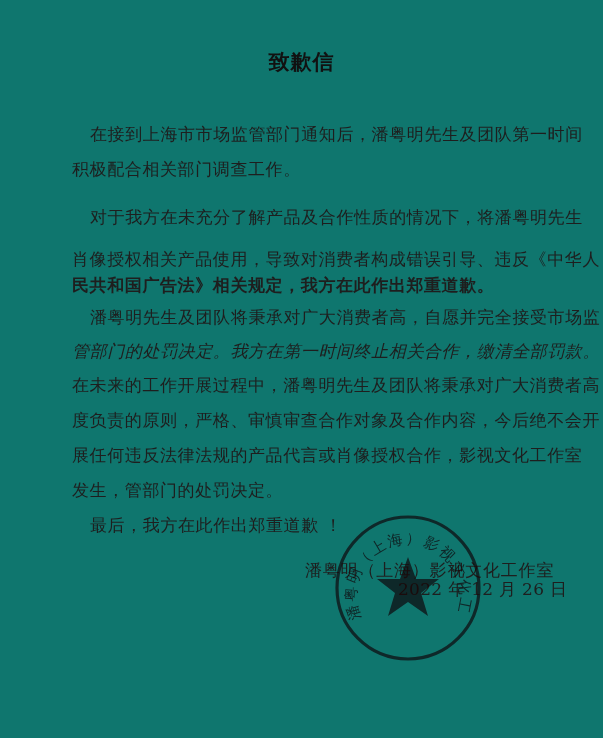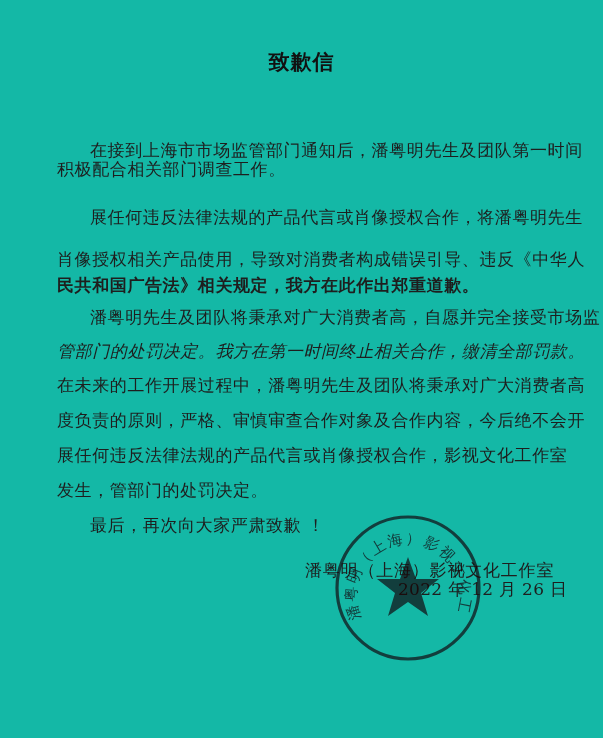--- a/index.html
+++ b/index.html
@@ -12,36 +12,36 @@
     height: 738px;
     position: relative;
     overflow: hidden;
     font-family: "DejaVu Serif", "Liberation Serif", serif;
     color: #1a1a1a;
   }
   .page {
     position: absolute;
     left: 0; top: 0;
     width: 603px; height: 738px;
-    background: #14b8a6;
+    background: #0f766e;
   }
   .title {
     position: absolute;
     left: 0; width: 603px;
     top: 48px;
     text-align: center;
     font-family: "DejaVu Sans", "Liberation Sans", sans-serif;
     font-weight: bold;
     font-size: 21px;
     letter-spacing: 1px;
     color: #111;
   }
   .line {
     position: absolute;
-    left: 57px;
+    left: 72px;
     font-size: 17px;
     line-height: 20px;
     white-space: nowrap;
     letter-spacing: 0.6px;
     color: #1e1e1e;
   }
   .line.indent { left: 90px; }
   .signature {
     position: absolute;
     left: 305px;
@@ -73,32 +73,32 @@
     mix-blend-mode: multiply;
   }
 </style>
 </head>
 <body>
 
 <div class="page">
   <div class="title">致歉信</div>
 
   <div id="body-lines">
-      <div class="line indent" style="top: 140px;">在接到上海市市场监管部门通知后，潘粤明先生及团队第一时间</div>
+      <div class="line indent" style="top: 124px;">在接到上海市市场监管部门通知后，潘粤明先生及团队第一时间</div>
       <div class="line" style="top: 159px;">积极配合相关部门调查工作。</div>
-      <div class="line indent" style="top: 207px;">展任何违反法律法规的产品代言或肖像授权合作，将潘粤明先生</div>
+      <div class="line indent" style="top: 207px;">对于我方在未充分了解产品及合作性质的情况下，将潘粤明先生</div>
       <div class="line" style="top: 241px; margin-top: 8px;">肖像授权相关产品使用，导致对消费者构成错误引导、违反《中华人</div>
       <div class="line" style="top: 275px; font-weight: bold;">民共和国广告法》相关规定，我方在此作出郑重道歉。</div>
       <div class="line indent" style="top: 307px;">潘粤明先生及团队将秉承对广大消费者高，自愿并完全接受市场监</div>
       <div class="line" style="top: 341px; font-style: italic;">管部门的处罚决定。我方在第一时间终止相关合作，缴清全部罚款。</div>
       <div class="line" style="top: 375px;">在未来的工作开展过程中，潘粤明先生及团队将秉承对广大消费者高</div>
       <div class="line" style="top: 410px;">度负责的原则，严格、审慎审查合作对象及合作内容，今后绝不会开</div>
       <div class="line" style="top: 445px;">展任何违反法律法规的产品代言或肖像授权合作，影视文化工作室</div>
       <div class="line" style="top: 480px;">发生，管部门的处罚决定。</div>
-      <div class="line indent" style="top: 515px;">最后，再次向大家严肃致歉 ！</div>
+      <div class="line indent" style="top: 515px;">最后，我方在此作出郑重道歉 ！</div>
     </div>
 
   <div class="signature">潘粤明（上海）影视文化工作室</div>
   <div class="date">2022 年 12 月 26 日</div>
 
   <svg class="stamp" viewBox="0 0 150 150">
     <defs>
       <path id="arcPath" d="M 28 105 A 52 52 0 1 1 122 105"></path>
     </defs>
     <circle cx="75" cy="75" r="71" fill="none" stroke="#d8303a" stroke-width="3.2"></circle>

